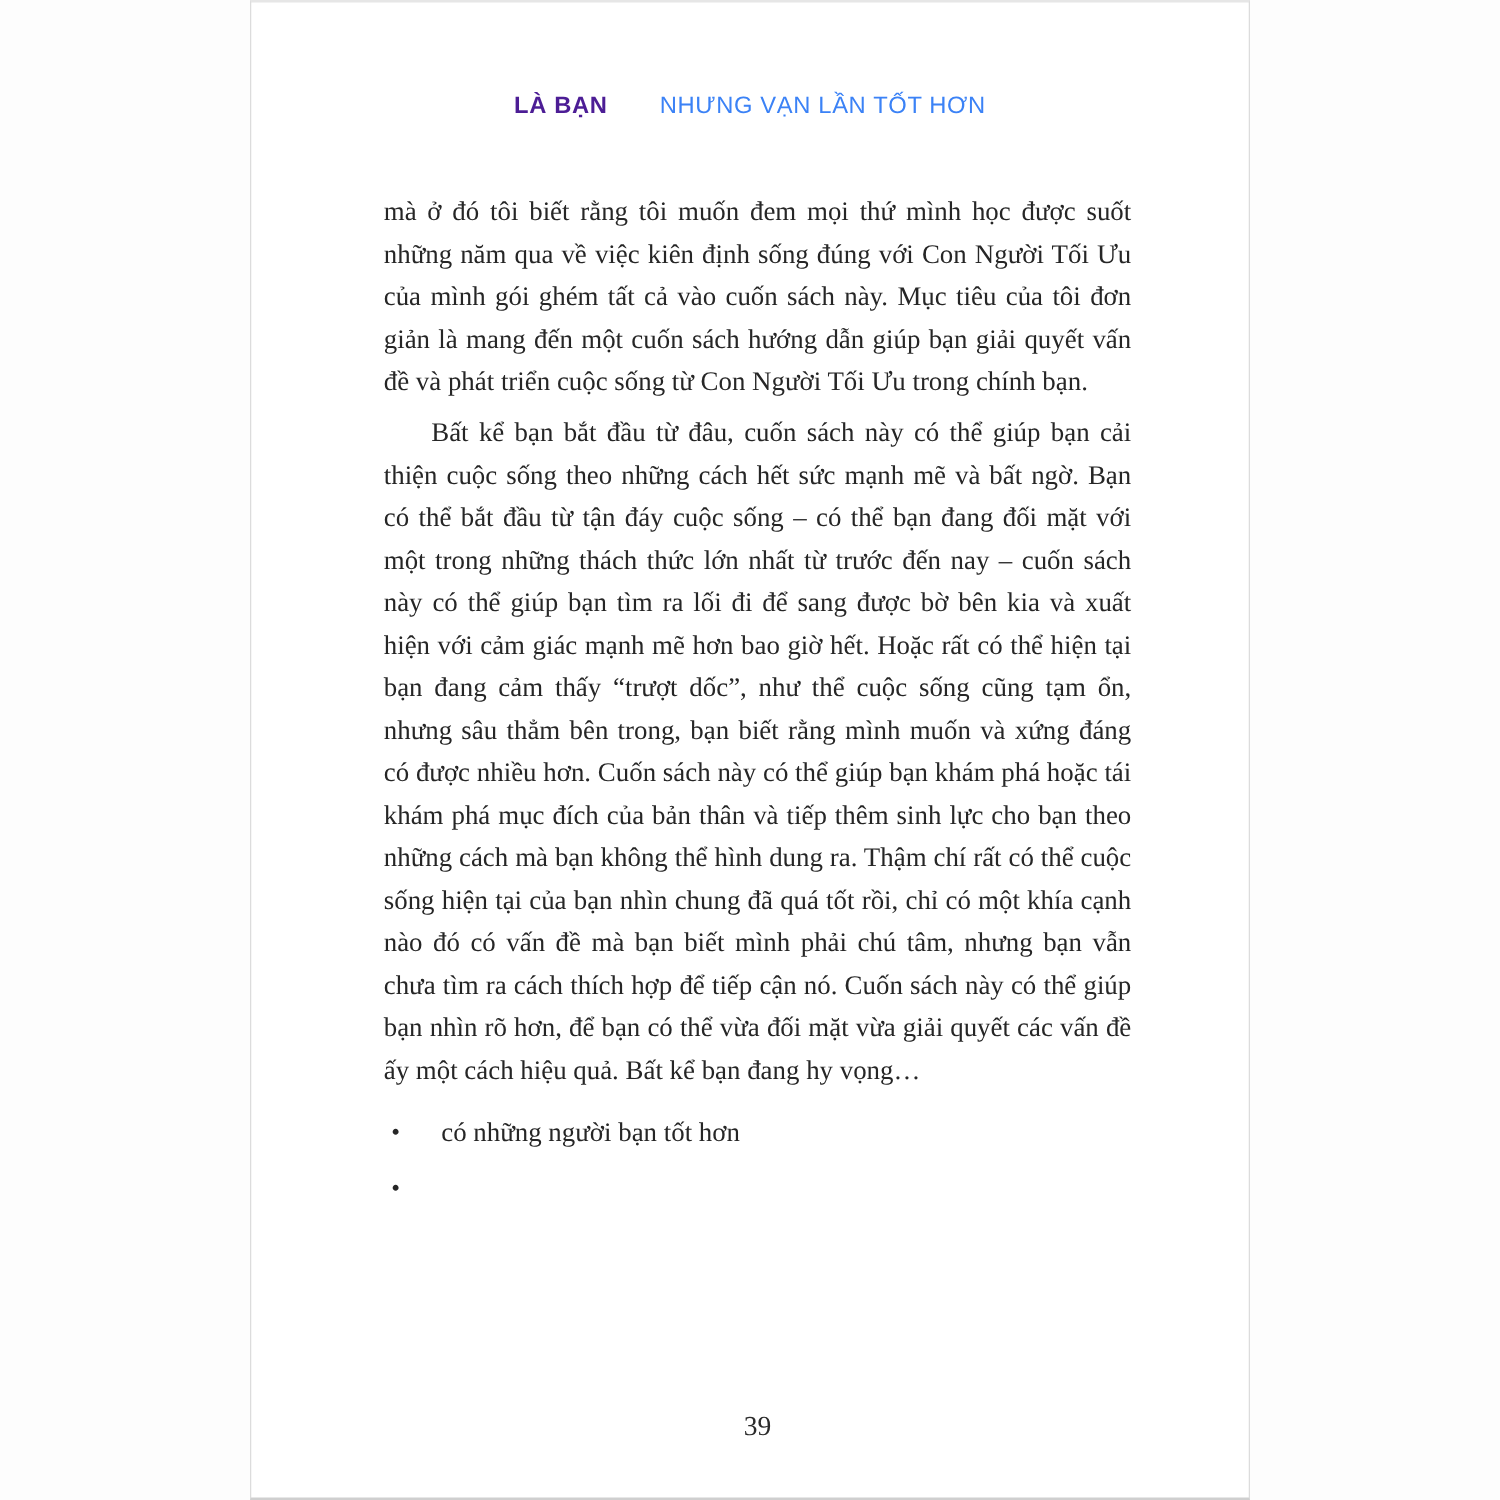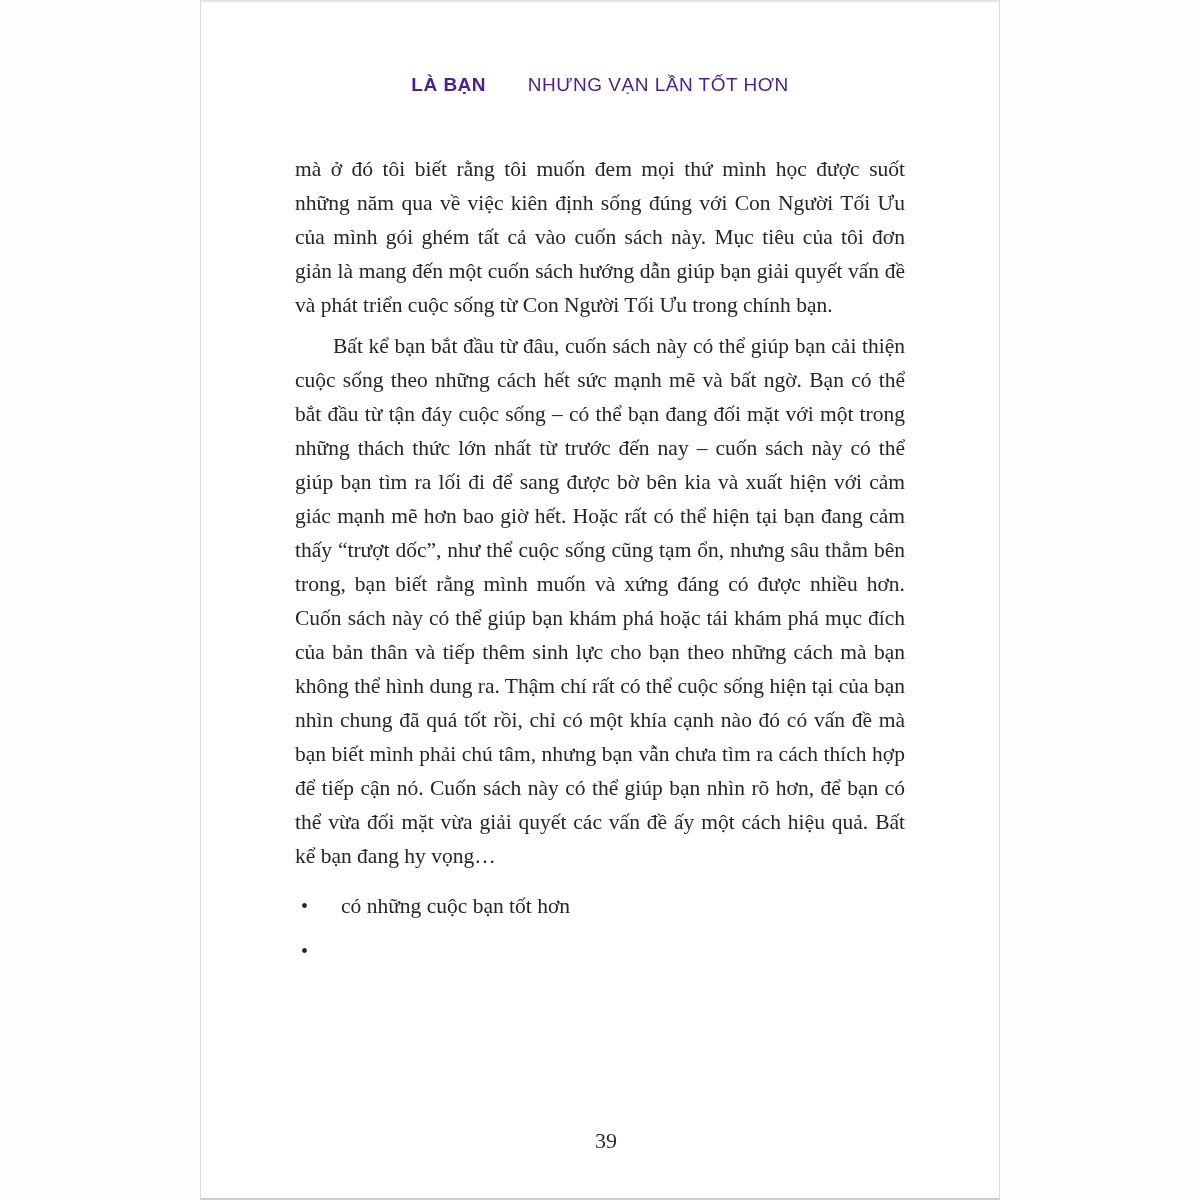--- a/index.html
+++ b/index.html
@@ -26,28 +26,29 @@
   .running-header {
     margin-top: 72px;
     text-align: center;
     font-family: "Liberation Sans", sans-serif;
     font-size: 19px;
     letter-spacing: 0.5px;
     color: #3c3c3c;
     white-space: nowrap;
   }
   .running-header .hdr-bold { font-weight: 700; color: #4c1d95; }
-  .running-header .hdr-rest { font-weight: 400; color: #4c1d95; margin-left: 36px; }
+  .running-header .hdr-rest { font-weight: 400; color: #3b82f6; margin-left: 36px; }
   .page-body {
     margin-top: 56px;
     font-family: "Liberation Serif", "DejaVu Serif", serif;
     font-size: 21.5px;
     line-height: 34px;
     color: #262626;
     text-align: justify;
+    margin-left: 12px;
   }
   .para { margin: 0; }
   .para.indent { text-indent: 38px; margin-top: 7px; }
   .bullet-list { margin-top: 16px; }
   .bullet-row {
     position: relative;
     padding-left: 46px;
     margin-bottom: 11px;
     text-align: left;
   }
@@ -81,21 +82,21 @@
 
     <div class="page-body">
 
       <p class="para">mà ở đó tôi biết rằng tôi muốn đem mọi thứ mình học được suốt những năm qua về việc kiên định sống đúng với Con Người Tối Ưu của mình gói ghém tất cả vào cuốn sách này. Mục tiêu của tôi đơn giản là mang đến một cuốn sách hướng dẫn giúp bạn giải quyết vấn đề và phát triển cuộc sống từ Con Người Tối Ưu trong chính bạn.</p>
 
       <p class="para indent">Bất kể bạn bắt đầu từ đâu, cuốn sách này có thể giúp bạn cải thiện cuộc sống theo những cách hết sức mạnh mẽ và bất ngờ. Bạn có thể bắt đầu từ tận đáy cuộc sống – có thể bạn đang đối mặt với một trong những thách thức lớn nhất từ trước đến nay – cuốn sách này có thể giúp bạn tìm ra lối đi để sang được bờ bên kia và xuất hiện với cảm giác mạnh mẽ hơn bao giờ hết. Hoặc rất có thể hiện tại bạn đang cảm thấy “trượt dốc”, như thể cuộc sống cũng tạm ổn, nhưng sâu thẳm bên trong, bạn biết rằng mình muốn và xứng đáng có được nhiều hơn. Cuốn sách này có thể giúp bạn khám phá hoặc tái khám phá mục đích của bản thân và tiếp thêm sinh lực cho bạn theo những cách mà bạn không thể hình dung ra. Thậm chí rất có thể cuộc sống hiện tại của bạn nhìn chung đã quá tốt rồi, chỉ có một khía cạnh nào đó có vấn đề mà bạn biết mình phải chú tâm, nhưng bạn vẫn chưa tìm ra cách thích hợp để tiếp cận nó. Cuốn sách này có thể giúp bạn nhìn rõ hơn, để bạn có thể vừa đối mặt vừa giải quyết các vấn đề ấy một cách hiệu quả. Bất kể bạn đang hy vọng…</p>
 
       <div class="bullet-list">
         <div class="bullet-row">
           <span class="bullet-dot">•</span>
-          <span>có những cuộc bạn tốt hơn</span>
+          <span>có những người bạn tốt hơn</span>
         </div>
         <div class="bullet-row">
           <span class="bullet-dot">•</span>
         </div>
       </div>
 
     </div>
 
     <div class="page-number">39</div>
 

